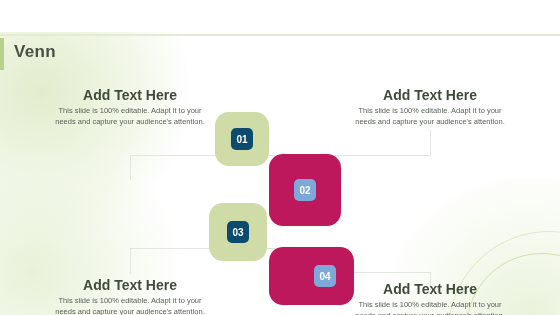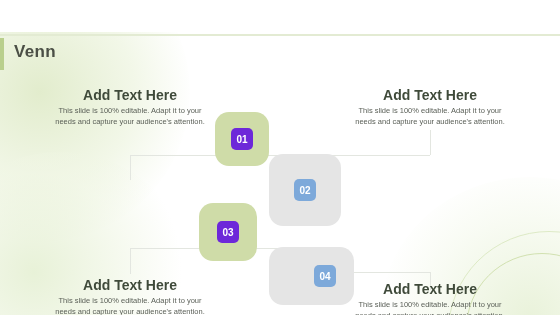--- a/index.html
+++ b/index.html
@@ -124,35 +124,35 @@
     align-items: center;
     justify-content: center;
     font-size: 11px;
     font-weight: bold;
     color: #ffffff;
   }
   .node.green {
     background: #cfdca8;
   }
   .node.blue {
-    background: #e5e5e5;
+    background: #be185d;
   }
   .node .chip {
     width: 22px;
     height: 22px;
     border-radius: 5px;
     display: flex;
     align-items: center;
     justify-content: center;
     font-size: 10px;
     font-weight: bold;
     color: #ffffff;
   }
   .chip.green {
-    background: #6d28d9;
+    background: #0c4a6e;
   }
   .chip.blue {
     background: #7da9da;
   }
 
   
   .txt {
     position: absolute;
     width: 150px;
   }
@@ -223,21 +223,21 @@
   <div class="conn" style="left:130px; top:216px; width:0; height:26px; border-left-width:1px;"></div>
   <div class="conn" style="left:310px; top:240px; width:120px; height:0; border-top-width:1px;"></div>
   <div class="conn" style="left:430px; top:240px; width:0; height:18px; border-left-width:1px;"></div>
 
   <div class="node green" style="left:215px; top:80px; width:54px; height:54px;">
     <span class="chip green">01</span>
   </div>
   <div class="node blue" style="left:269px; top:122px; width:72px; height:72px;">
     <span class="chip blue">02</span>
   </div>
-  <div class="node green" style="left:199px; top:171px; width:58px; height:58px;">
+  <div class="node green" style="left:209px; top:171px; width:58px; height:58px;">
     <span class="chip green">03</span>
   </div>
   <div class="node blue" style="left:269px; top:215px; width:58px; height:58px;padding-left:27px;">
     <span class="chip blue">04</span>
   </div>
 
   <div class="txt center" style="left:55px; top:55px;">
     <div class="head">Add Text Here</div>
     <div class="body">This slide is 100% editable. Adapt it to your needs and capture your audience's attention.</div>
   </div>

